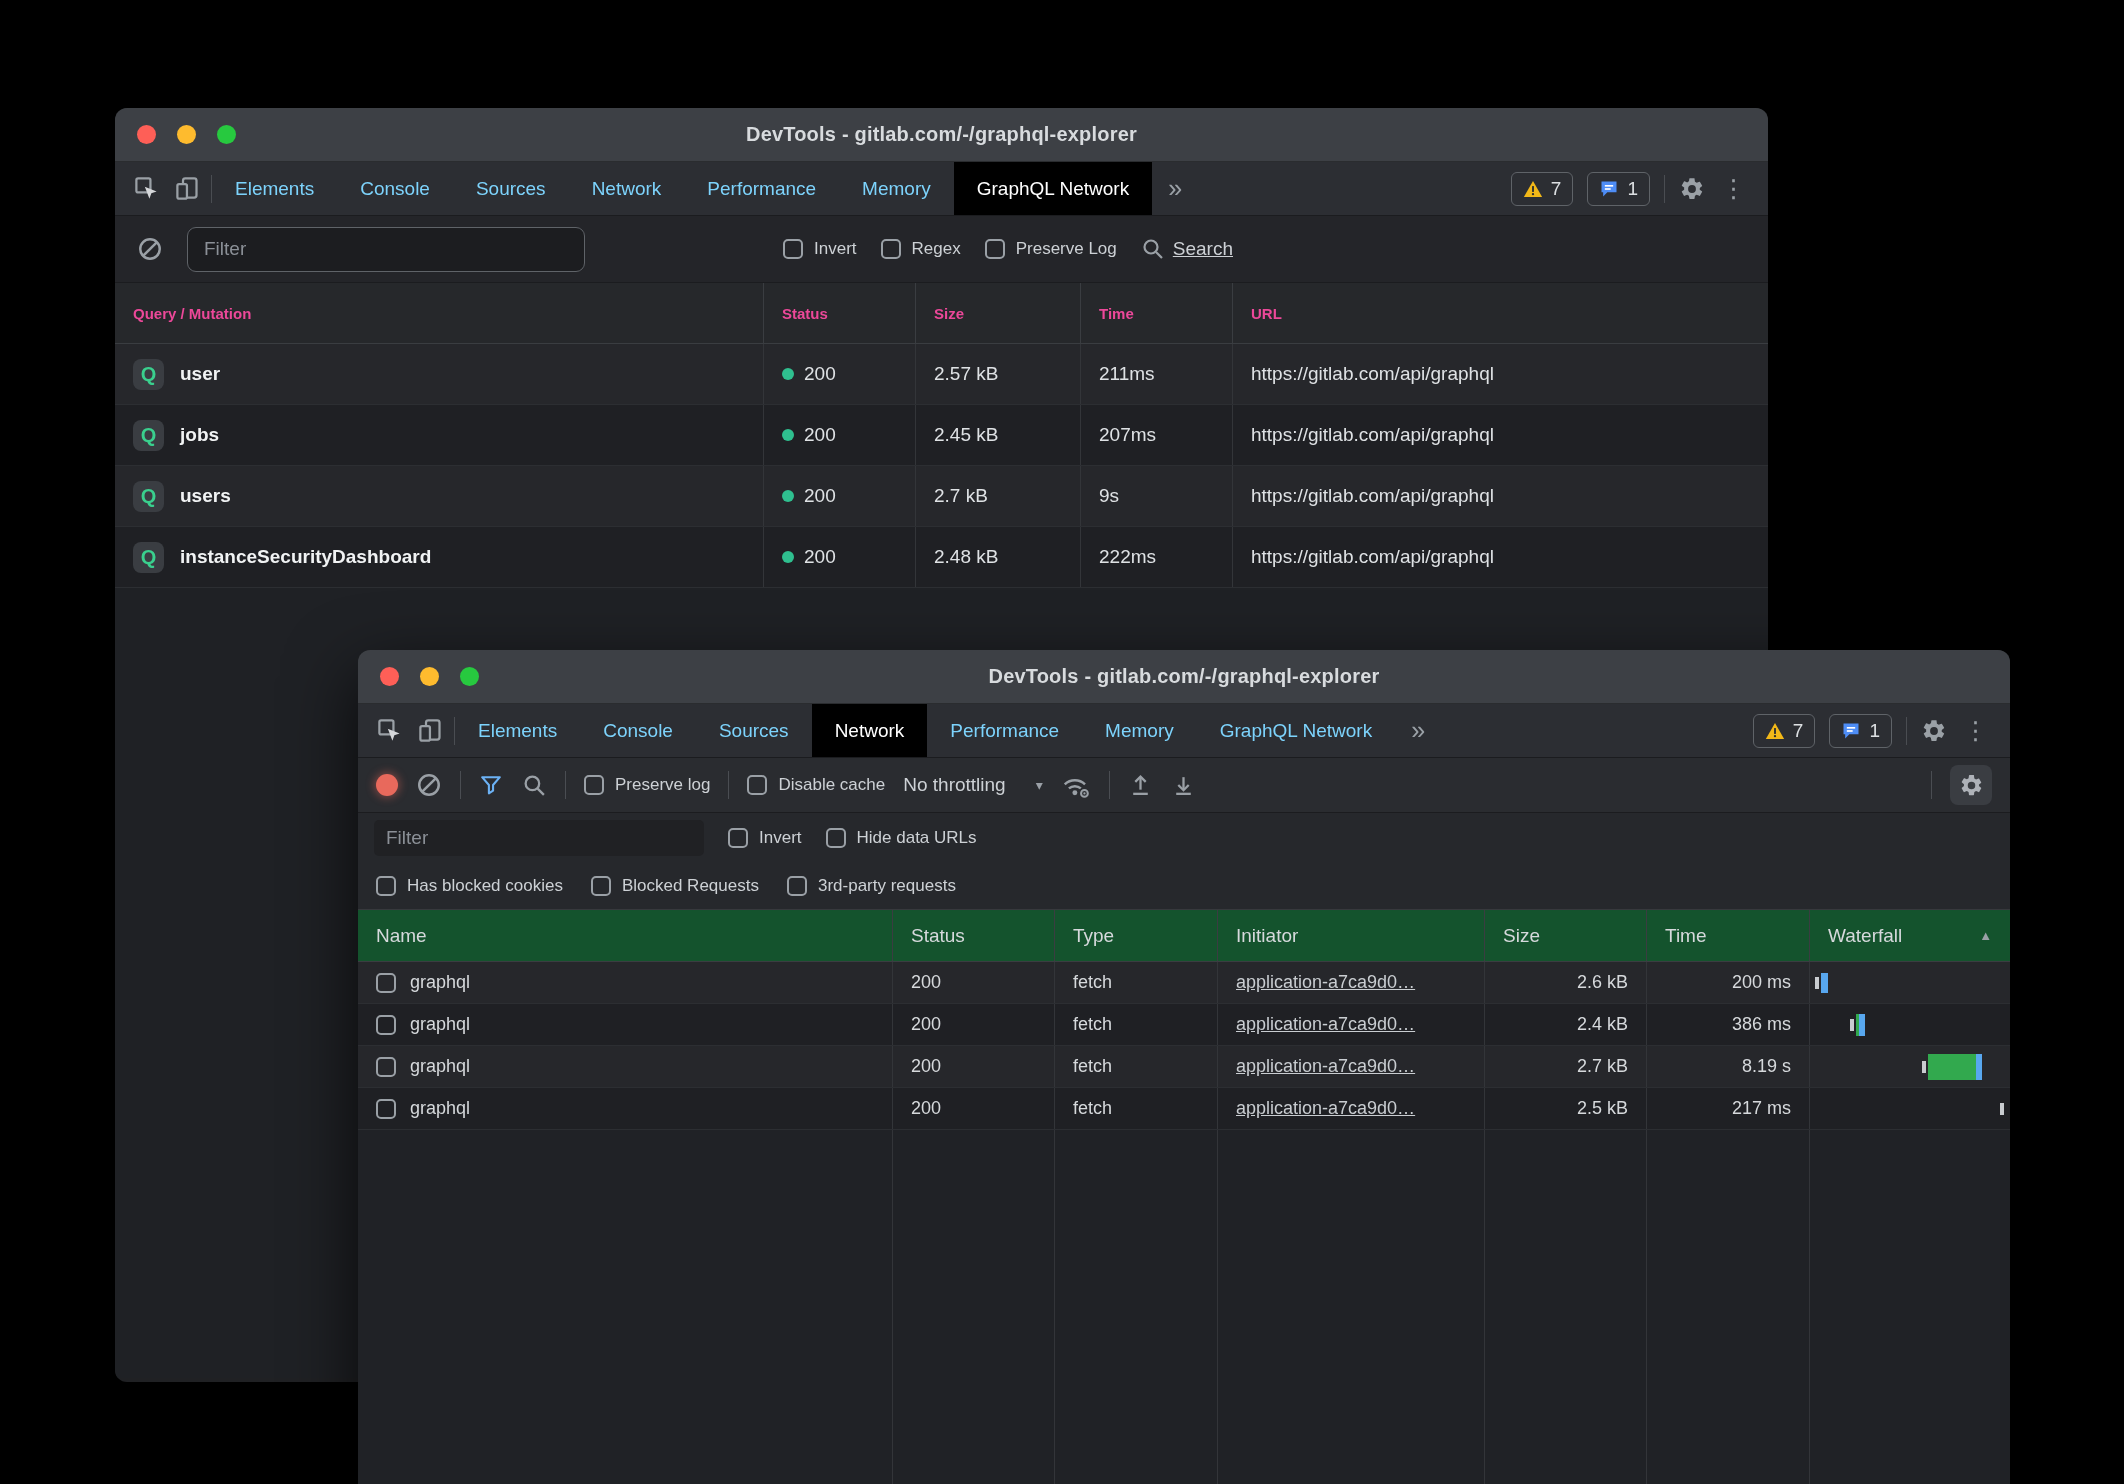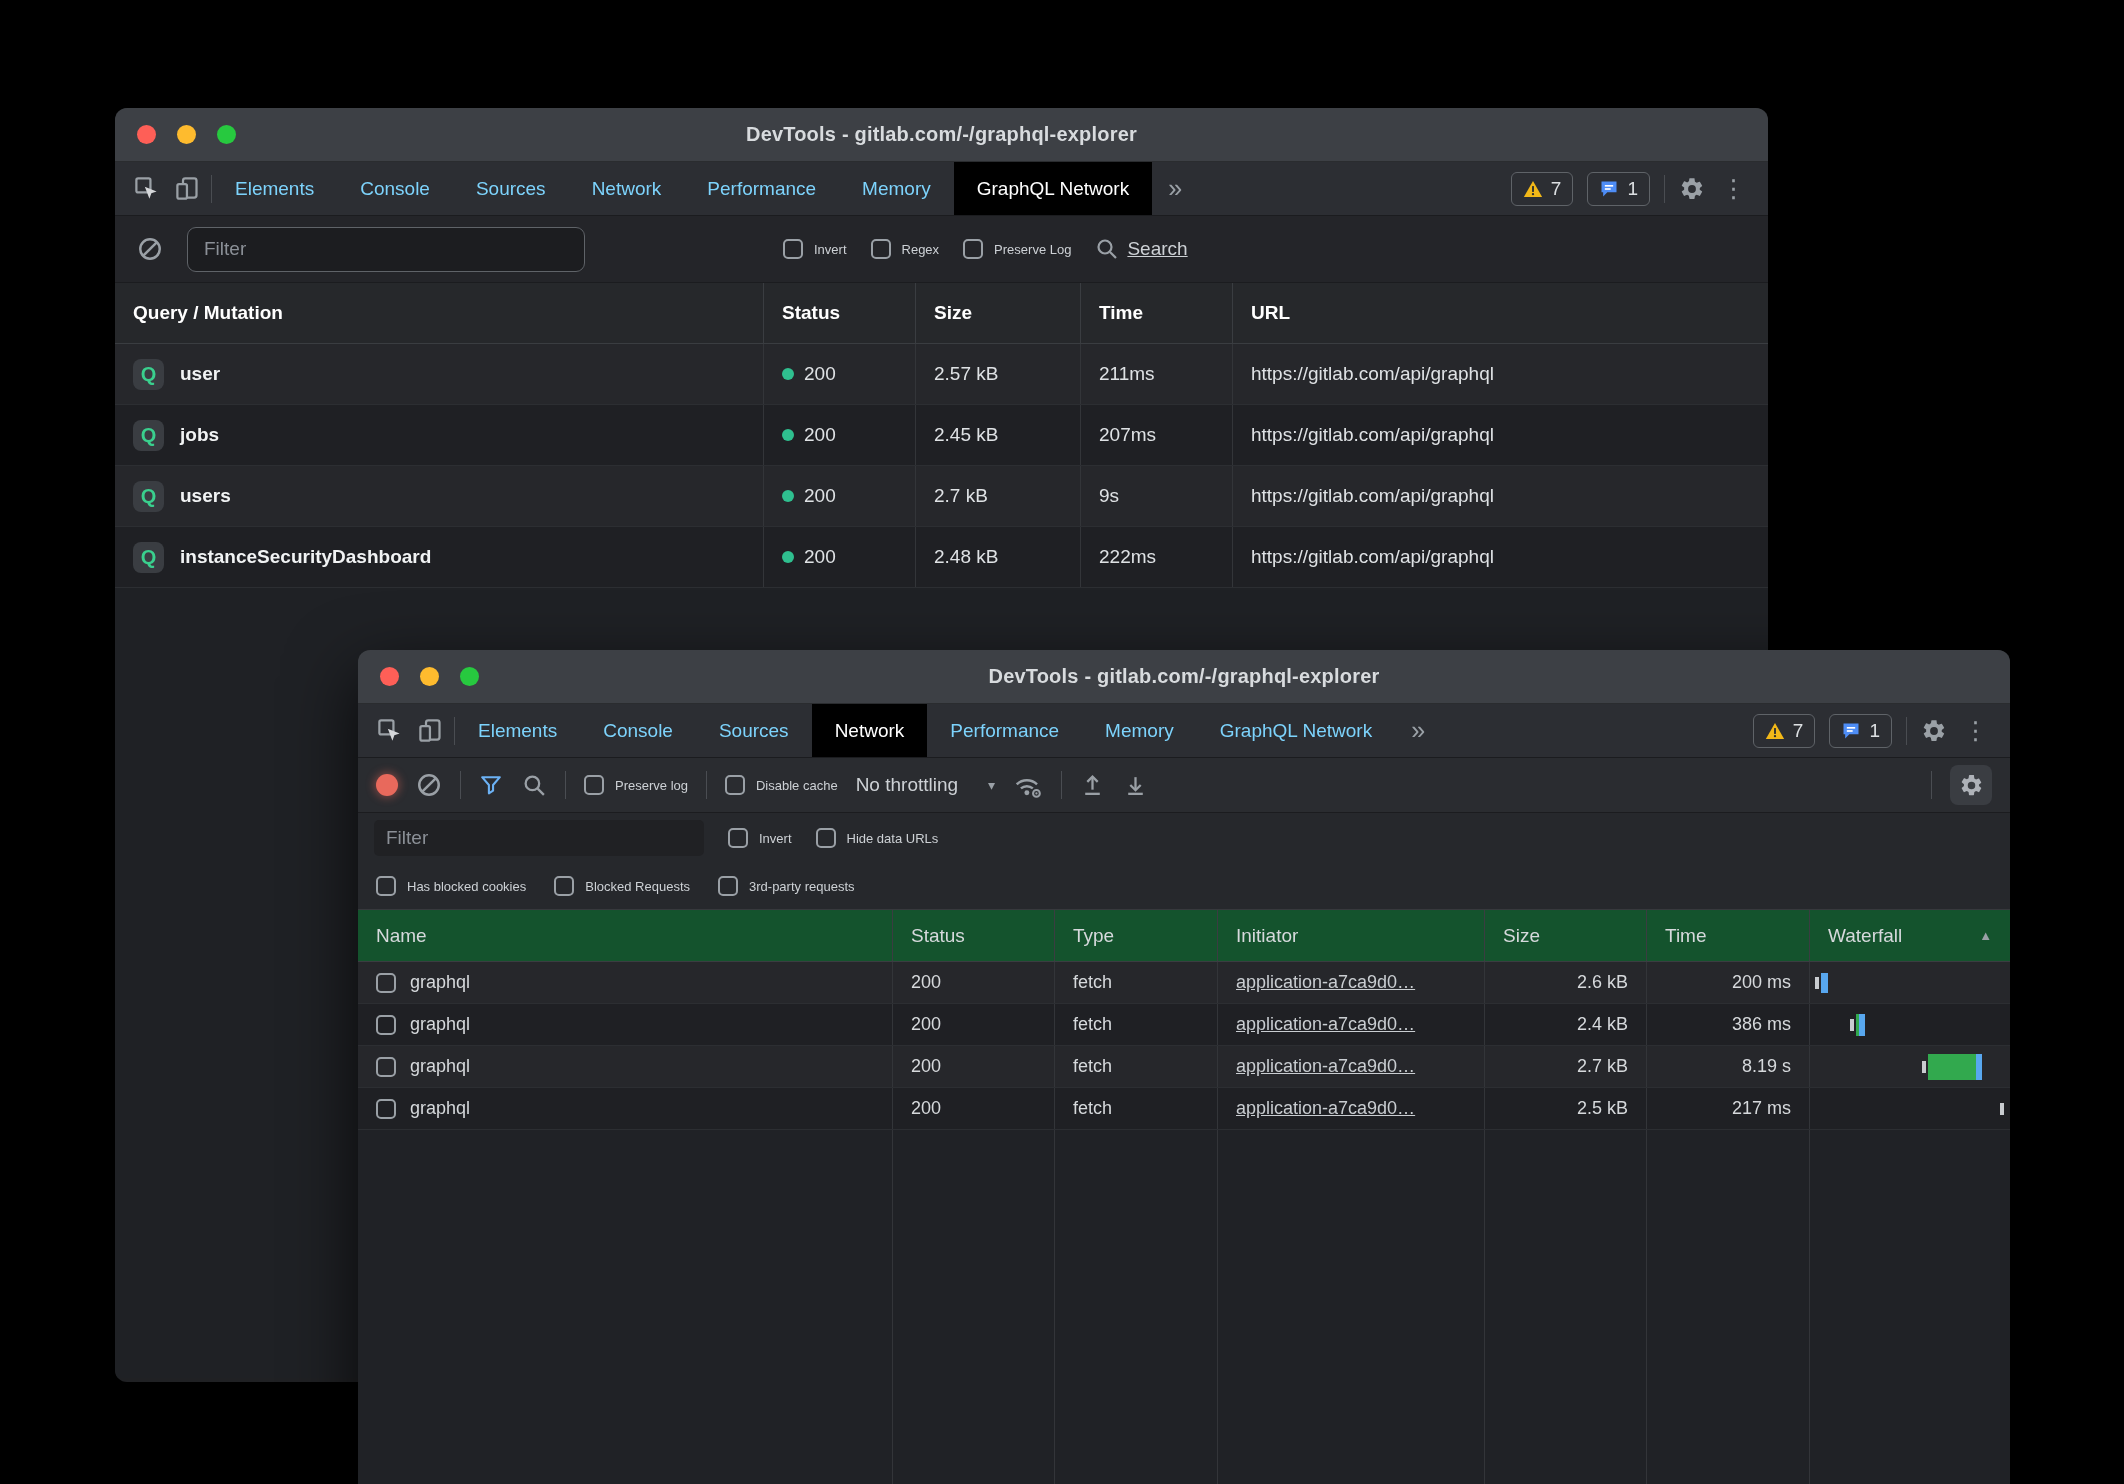--- a/index.html
+++ b/index.html
@@ -28,21 +28,21 @@
   .badge { display:flex; align-items:center; gap:8px; border:1px solid #5f6368; border-radius:6px;
            padding:5px 11px; color:#dde0e3; font-size:19px; }
   .glyph-btn { color:#9aa0a6; font-size:25px; line-height:1; padding:0 2px; }
 
   
   .filterbar-back { height:67px; background:#242529; display:flex; align-items:center; gap:24px;
                     padding:0 22px; border-bottom:1px solid #1b1c1f; }
   .filter-input-back { width:398px; height:45px; background:#1c1d20; border:1px solid #5f6368; border-radius:9px;
                        color:#e8eaed; font-size:19px; padding:0 16px; outline:none; font-family:"Liberation Sans",sans-serif;}
   .filter-input-back::placeholder, .filter-input-front::placeholder { color:#8b9097; }
-  .cbgroup { display:flex; align-items:center; gap:11px; color:#cdd1d5; font-size:13px; white-space:nowrap; }
+  .cbgroup { display:flex; align-items:flex-start; gap:11px; color:#cdd1d5; font-size:17px; white-space:nowrap; }
   .cb { width:20px; height:20px; border:2px solid #9aa0a6; border-radius:5px; background:transparent; flex:none; }
   .searchgrp { display:flex; align-items:center; gap:8px; color:#cdd1d5; font-size:19px;text-decoration:underline; }
 
   .nettoolbar { height:55px; background:#2a2c30; display:flex; align-items:center; gap:18px;
                 padding:0 18px; border-bottom:1px solid #1b1c1f; }
   .record-dot { width:22px; height:22px; border-radius:50%; background:#e8695c; box-shadow:0 0 9px 2px rgba(232,105,92,.4); flex:none;}
   .ddl { display:flex; align-items:center; gap:30px; color:#cdd1d5; font-size:19px; }
   .caret { color:#9aa0a6; font-size:14px; }
   .gear-active { background:#3a3d42; border-radius:8px; width:42px; height:40px; display:flex; align-items:center; justify-content:center; }
   .spacer { flex:1; }
@@ -52,21 +52,21 @@
                         color:#e8eaed; font-size:19px; padding:0 12px; outline:none; font-family:"Liberation Sans",sans-serif;}
   .chips { display:flex; align-items:center; gap:27px; color:#c7cbcf; font-size:19px; white-space:nowrap; }
   .chip.selected { background:#44474c; color:#fff; padding:3px 11px; border-radius:7px; margin:0 -4px; }
 
   .optionsrow { height:47px; background:#26282c; display:flex; align-items:center; gap:28px; padding:0 18px;
                 border-bottom:1px solid #37393d; }
 
   
   .bt-grid { display:grid; grid-template-columns:649px 152px 165px 152px 1fr; }
   .ft-grid { display:grid; grid-template-columns:535px 162px 163px 267px 162px 163px 1fr; }
-  .th { color:#ffffff; font-weight:bold; font-size:19px; display:flex; align-items:center; padding:0 18px;
+  .th { color:#ec4899; font-weight:bold; font-size:15px; display:flex; align-items:center; padding:0 18px;
         border-right:1px solid #3a3d41; }
   .th:last-child { border-right:none; }
   .bt-head { height:61px; background:#26282b; border-bottom:1px solid #3a3d41; }
   .ft-head { height:52px; background:#14532d; border-bottom:1px solid #3a3d41; }
   .ft-head .th { font-weight:normal; color:#d6d9dc; font-size:19px; }
   .td { display:flex; align-items:center; padding:0 18px; border-right:1px solid #333539; overflow:hidden; white-space:nowrap;
         color:#dfe2e5; font-size:19px; }
   .td:last-child { border-right:none; }
   .bt-row { height:61px; border-bottom:1px solid #2c2e32; }
   .ft-row { height:42px; border-bottom:1px solid #2c2e32; }

